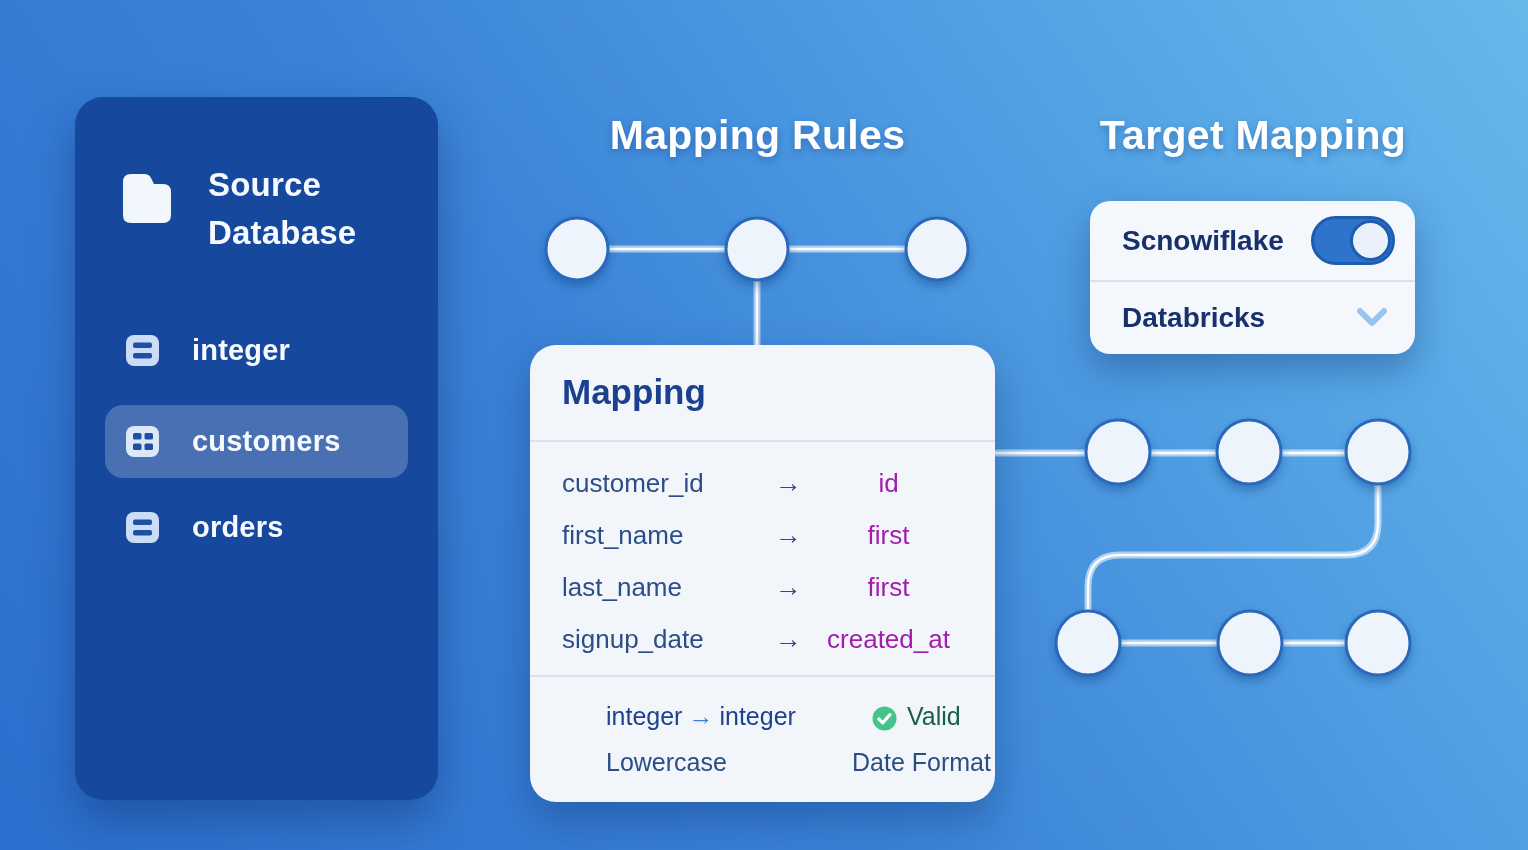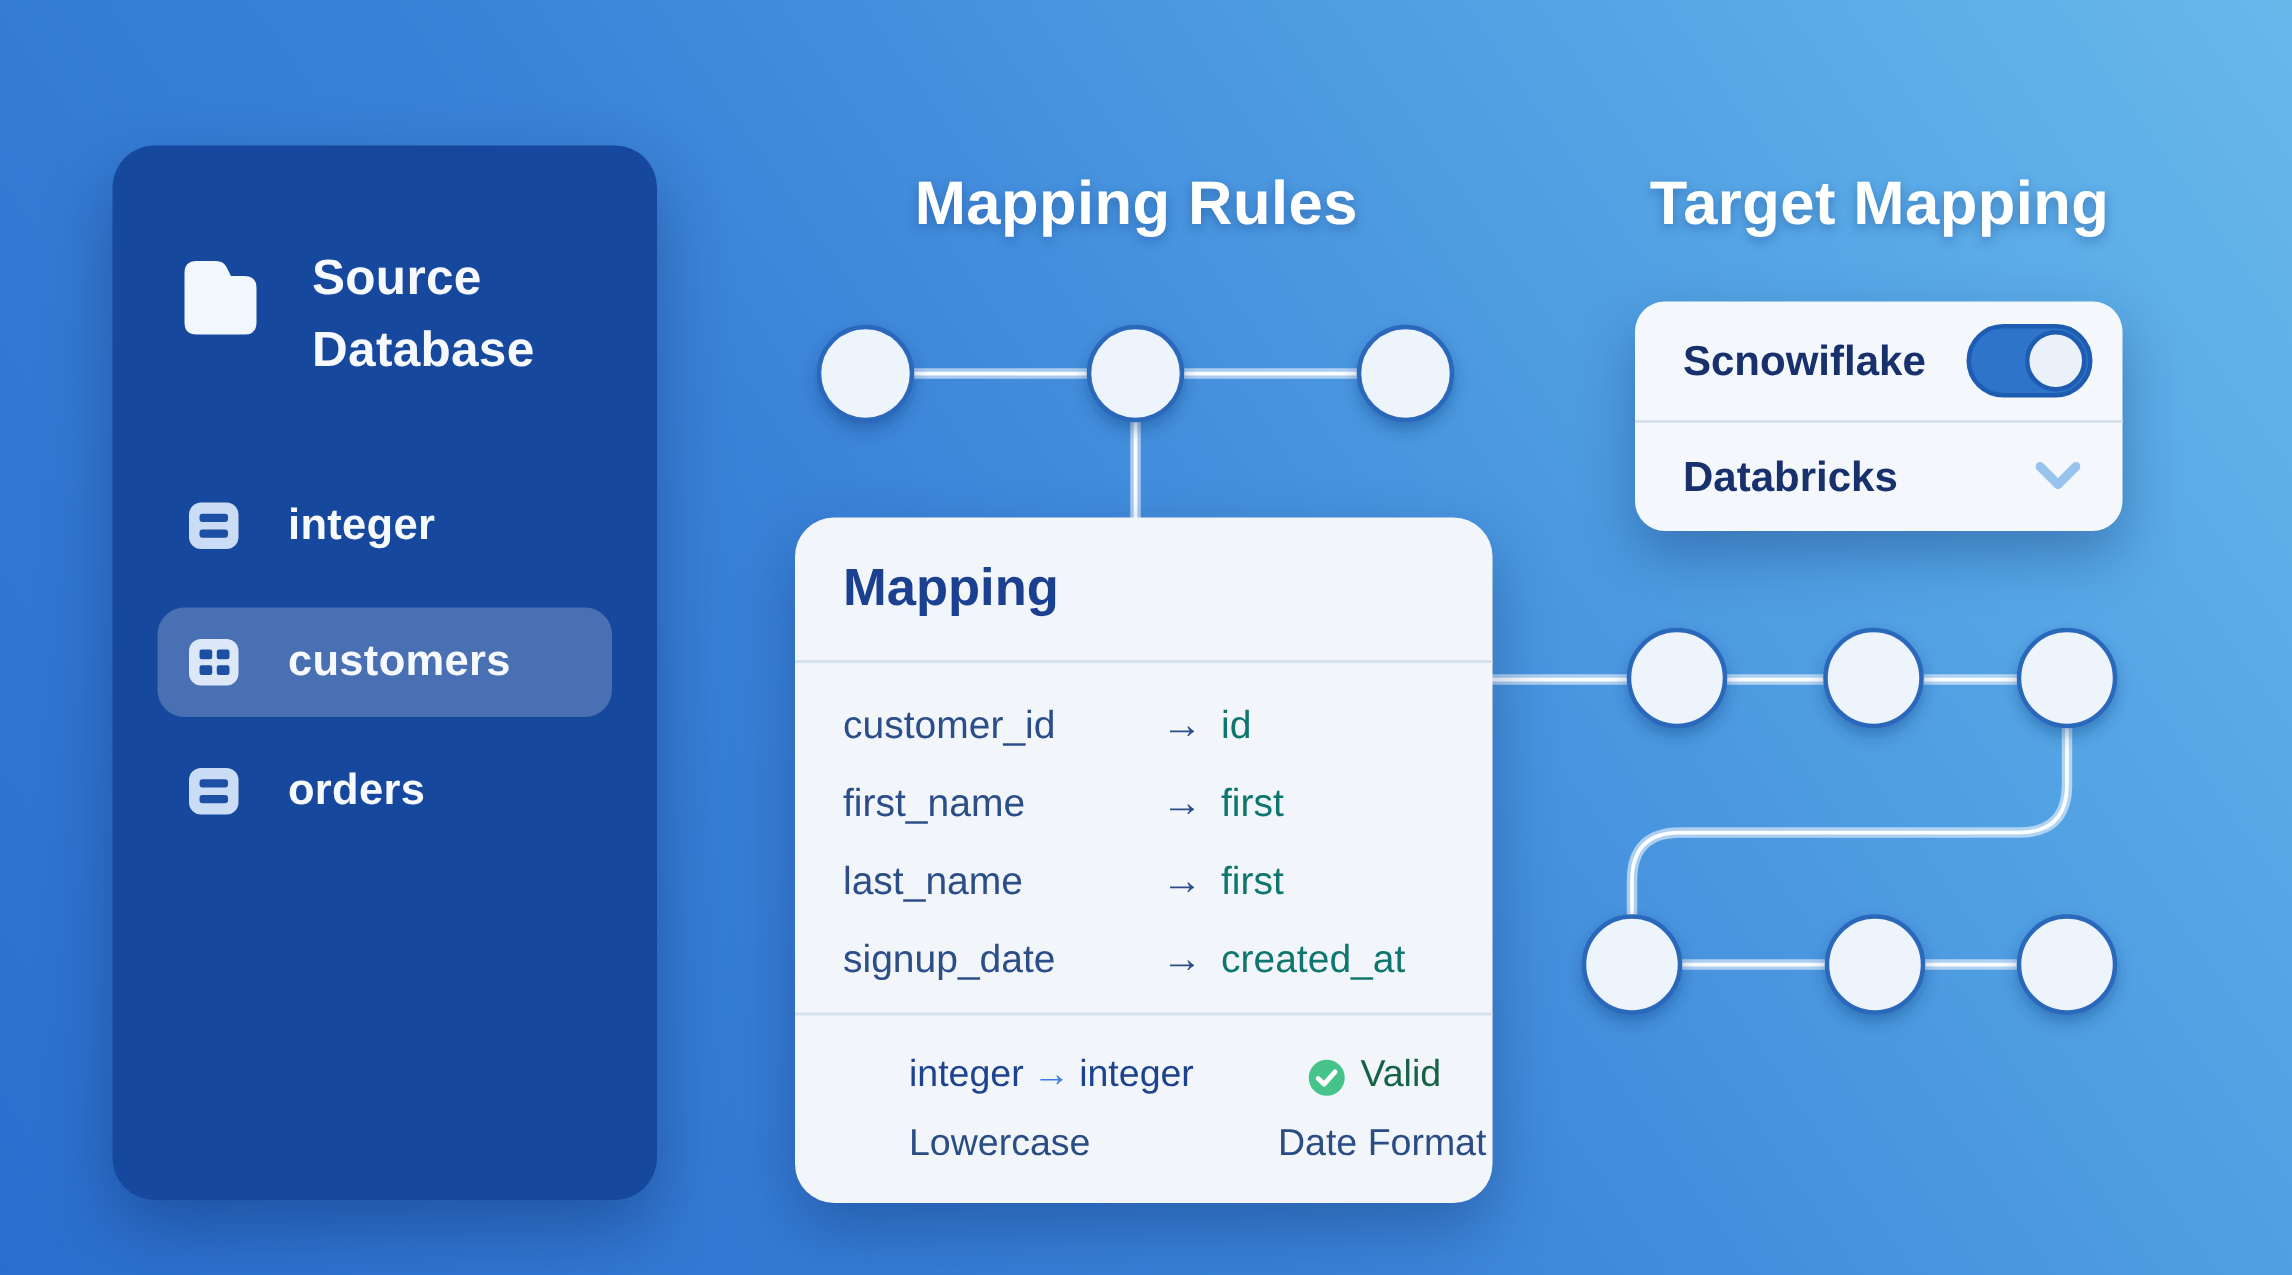--- a/index.html
+++ b/index.html
@@ -53,21 +53,21 @@
     box-shadow:0 18px 40px rgba(12,42,100,.35);
   }
   .map-title { position:absolute; left:32px; top:27px; color:#1c4090; font-size:35px; font-weight:700; }
   .divider { position:absolute; left:0; width:100%; height:1.5px; background:#d8e2ef; }
   .div-1 { top:95px; }
   .div-2 { top:330px; }
   .map-rows { position:absolute; left:32px; top:112px; width:401px; }
   .map-row { display:grid; grid-template-columns:200px 52px auto; align-items:center; height:52px; }
   .map-row .src { color:#2c4e88; font-size:26px; }
   .map-row .arr { color:#2c4e88; font-size:27px; text-align:center; }
-  .map-row .tgt { color:#0f766e; font-size:26px; }
+  .map-row .tgt { color:#a21caf; font-size:26px; text-align:center; }
 
   .map-footer { position:absolute; left:32px; top:348px; width:401px;margin-left:44px; }
   .mf-row { display:grid; grid-template-columns:246px auto; align-items:center; height:46px; }
   .mf-typemap { color:#1d4290; font-size:25px; }
   .mf-typemap .blue-arr { color:#3c7de2; font-weight:600; padding:0 6px; }
   .mf-badge { display:flex; align-items:flex-end; gap:10px; margin-left:20px; }
   .mf-badge .check { width:25px; height:25px; }
   .mf-valid { color:#176144; font-size:25px; }
   .mf-transform { color:#2b4d86; font-size:25px; }
 

